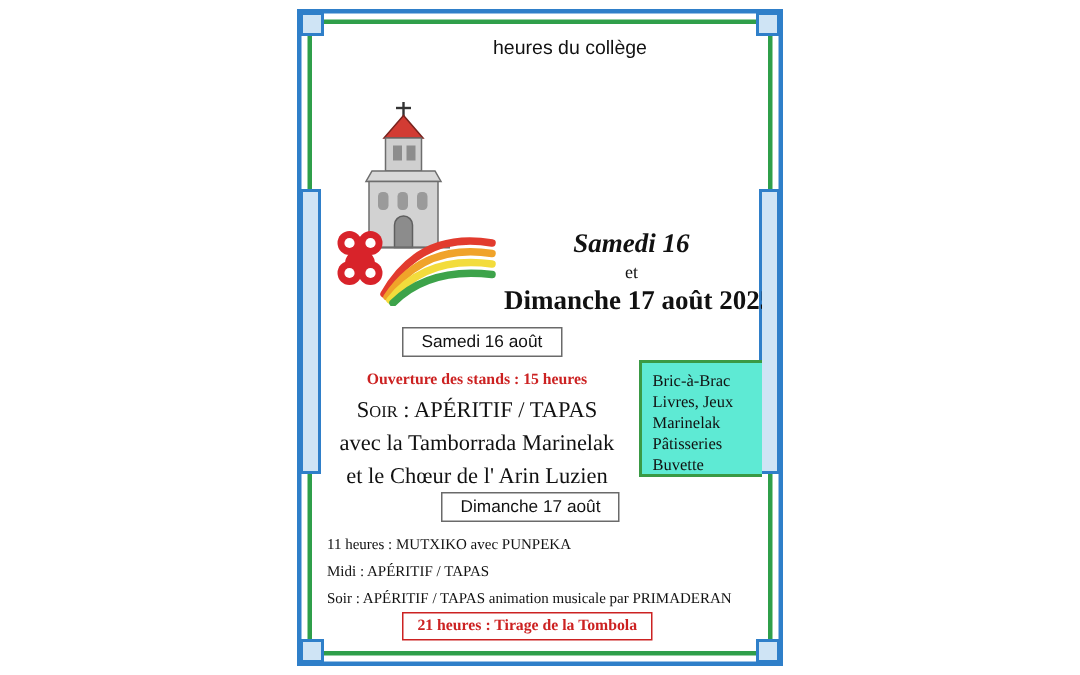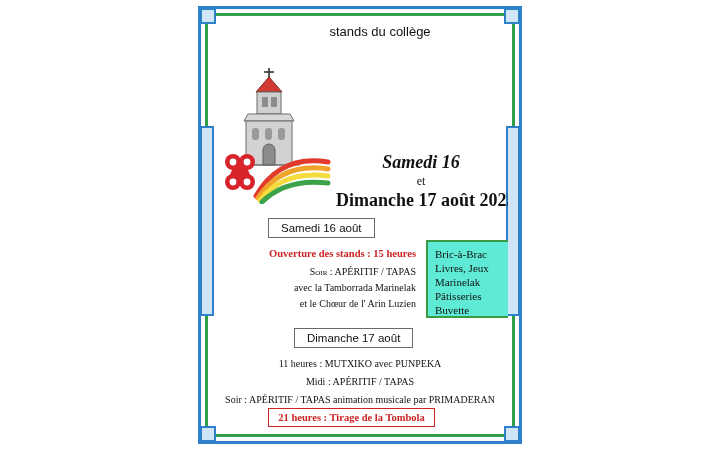--- a/index.html
+++ b/index.html
@@ -138,31 +138,31 @@
   }
   .daybox.sat { left: 56px; top: 198px; padding-left: 12px; }
   .daybox.sun { left: 82px; top: 308px; }
 
   
   .sat-block {
     position: absolute;
     left: 8px;
     top: 228px;
     width: 196px;
-    text-align: right;
+    text-align: center;
     color: #111111;
   }
   .sat-block .open {
     color: #cc2222;
     font-weight: bold;
     font-size: 10.5px;
     margin-bottom: 7px;
   }
   .sat-block .line {
-    font-size: 10px;
+    font-size: 15px;
     margin-bottom: 5px;
   }
   .sat-block .sc { font-variant: small-caps; }
 
   
   .bricbox {
     position: absolute;
     left: 214px;
     top: 220px;
     width: 88px;
@@ -182,21 +182,21 @@
     border: 1px solid #cfe3cb;
     z-index: -1;
   }
 
   
   .sun-block {
     position: absolute;
     left: 6px;
     top: 338px;
     width: 284px;
-    text-align: center;
+    text-align: left;
     color: #111111;
   }
   .sun-block .line {
     font-size: 10px;
     margin-bottom: 7px;
   }
 
   
   .tombola {
     position: absolute;
@@ -222,21 +222,21 @@
   <div class="corner tl"></div>
   <div class="corner tr"></div>
   <div class="corner bl"></div>
   <div class="corner br"></div>
   <div class="edge-bar left"></div>
   <div class="edge-bar right"></div>
 
   <div class="content">
 
 
-    <div class="subtitle2">stands du collège</div>
+    <div class="subtitle2">heures du collège</div>
 
     <div class="church">
       <svg width="86" height="108" viewBox="0 0 86 108">
 
         <g stroke="#333" stroke-width="1.6" fill="none">
           <line x1="43" y1="2" x2="43" y2="12"></line>
           <line x1="38" y1="6" x2="48" y2="6"></line>
         </g>
 
         <polygon points="43,11 30,26 56,26" fill="#d23b33" stroke="#7a231e" stroke-width="1"></polygon>

